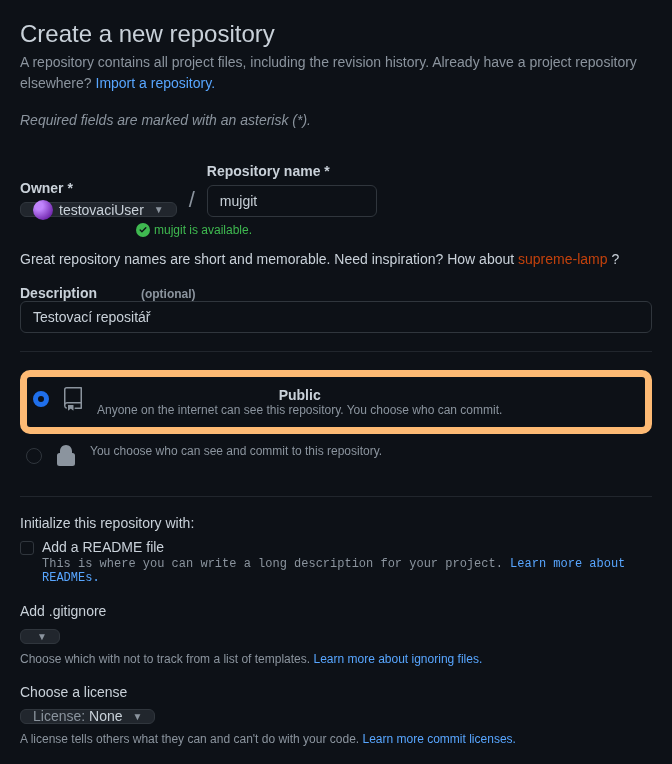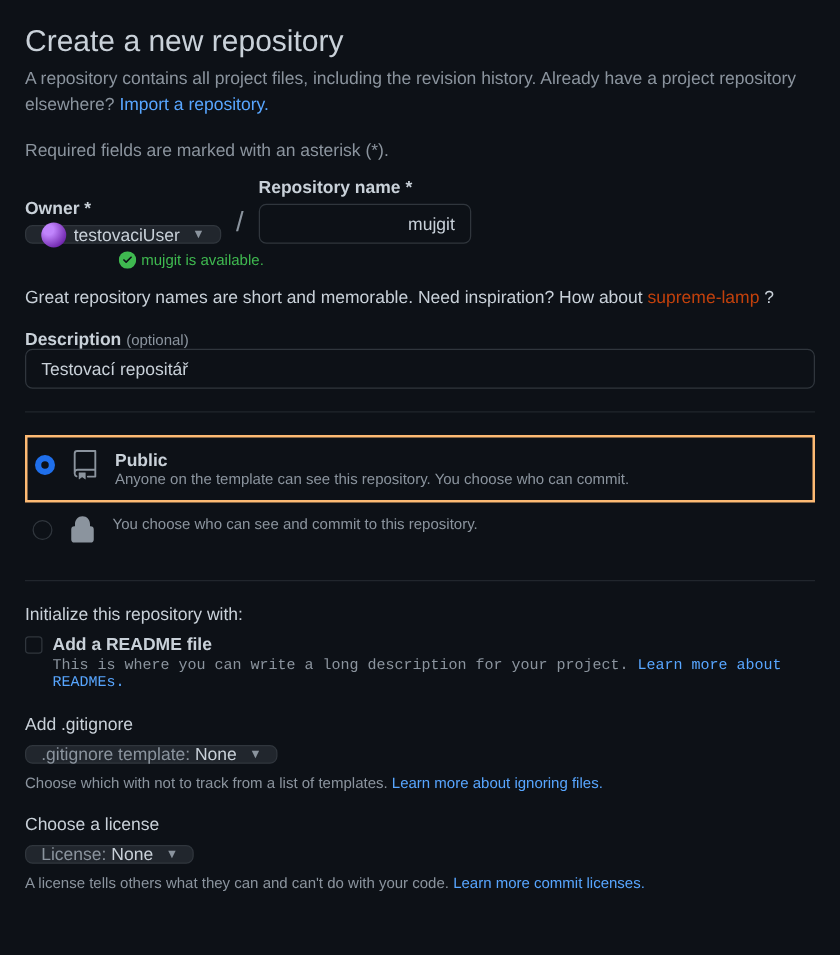--- a/index.html
+++ b/index.html
@@ -7,27 +7,27 @@
     background: #0d1117;
     color: #c9d1d9;
     font-family: -apple-system, BlinkMacSystemFont, "Segoe UI", Helvetica, Arial, sans-serif;
     font-size: 14px;
     width: 672px;
     padding: 20px 20px 20px 20px;
   }
   h1 { font-size: 24px; font-weight: 400; color: #c9d1d9; margin-bottom: 4px; }
   .subtext { color: #8b949e; font-size: 14px; line-height: 1.5; }
   .link { color: #58a6ff; cursor: pointer; }
-  .italic { margin-top: 16px; margin-bottom: 10px; }
+  .italic { font-style: italic; margin-top: 16px; margin-bottom: 32px; }
   hr { border: none; border-top: 1px solid #21262d; margin: 18px 0; }
 
   .row { display: flex; align-items: flex-end; gap: 10px; }
   .col { display: flex; flex-direction: column; }
   label.field-label { font-weight: 600; color: #c9d1d9; margin-bottom: 6px; font-size: 14px; }
-  .optional { color: #8b949e; font-weight: 400; font-size: 12px; }
+  .optional { color: #8b949e; font-weight: 700; font-size: 12px; margin-left: 40px; }
 
   .btn-select {
     background: #21262d;
     border: 1px solid #30363d;
     color: #c9d1d9;
     border-radius: 6px;
     padding: 5px 12px;
     font-size: 14px;
     display: inline-flex;
     align-items: center;
@@ -46,49 +46,49 @@
   input[type=text] {
     background: #0d1117;
     border: 1px solid #30363d;
     color: #c9d1d9;
     border-radius: 6px;
     padding: 5px 12px;
     font-size: 14px;
     height: 32px;
     outline: none;
   }
-  .repo-name-input { width: 170px; text-align: right; }
+  .repo-name-input { width: 170px; }
   .desc-input { width: 100%; }
 
-  .avail { display: flex; align-items: flex-end; gap: 4px; color: #3fb950; font-size: 12px; margin-top: 6px; margin-left: 75px; }
+  .avail { display: flex; align-items: flex-end; gap: 4px; color: #3fb950; font-size: 12px; margin-top: 6px; margin-left: 116px; }
   .avail-icon { width: 14px; height: 14px; fill: #3fb950; }
 
   .inspiration { margin-top: 14px; color: #c9d1d9; }
   .suggest { color: #c2410c; cursor: pointer; }
 
   .visibility { display: flex; align-items: flex-start; gap: 12px; padding: 10px 6px; }
   .radio {
     width: 16px; height: 16px; border: 1px solid #30363d; border-radius: 50%;
     margin-top: 4px; cursor: pointer; flex-shrink: 0;
     display: flex; align-items: center; justify-content: center;
   }
   .radio.checked { border: 5px solid #1f6feb; }
   .vis-icon { width: 24px; height: 24px; fill: #8b949e; flex-shrink: 0; margin-top: 0; }
   .vis-text .title { font-weight: 600; color: #c9d1d9; }
   .vis-text .desc { color: #8b949e; font-size: 12px; }
 
-  .highlight-box { border: 2px solid #fdba74; border-radius: 0; }
+  .highlight-box { border: 7px solid #fdba74; border-radius: 10px; text-align: center; }
 
   .section-title { font-weight: 400; color: #c9d1d9; margin-bottom: 8px; }
   .checkbox-row { display: flex; align-items: flex-start; gap: 8px; }
   .checkbox {
     width: 14px; height: 14px; border: 1px solid #30363d; border-radius: 3px;
     background: #0d1117; cursor: pointer; margin-top: 2px; flex-shrink: 0;
   }
-  .check-label { font-weight: 700; color: #c9d1d9; }
+  .check-label { font-weight: 400; color: #c9d1d9; }
   .check-desc { color: #8b949e; font-size: 12px; margin-left: 22px; margin-top: 2px; font-family: Liberation Mono, monospace; }
 
   .block { margin-top: 18px; }
   .help { color: #8b949e; font-size: 12px; margin-top: 8px; }
 </style>
 </head>
 <body>
 
 <h1>Create a new repository</h1>
 <p class="subtext">
@@ -134,21 +134,21 @@
 <hr>
 
 <div class="visibility highlight-box">
   <span class="radio checked"></span>
   <svg class="vis-icon" viewBox="0 0 24 24">
       <path d="M3 2.75A2.75 2.75 0 015.75 0h14.5a.75.75 0 01.75.75v20.5a.75.75 0 01-.75.75h-6a.75.75 0 010-1.5h5.25v-4H6A1.5 1.5 0 004.5 18v.75c0 .716.43 1.334 1.05 1.605a.75.75 0 01-.6 1.374A3.25 3.25 0 013 18.75v-16zM19.5 1.5H5.75c-.69 0-1.25.56-1.25 1.25v12.651A2.989 2.989 0 016 15h13.5V1.5z"></path>
       <path d="M7 18.25a.25.25 0 01.25-.25h5a.25.25 0 01.25.25v5.01a.25.25 0 01-.397.201l-2.206-1.604a.25.25 0 00-.294 0L7.397 23.46a.25.25 0 01-.397-.2v-5.01z"></path>
     </svg>
   <div class="vis-text">
     <div class="title">Public</div>
-    <div class="desc">Anyone on the template can see this repository. You choose who can commit.</div>
+    <div class="desc">Anyone on the internet can see this repository. You choose who can commit.</div>
   </div>
 </div>
 
 <div class="visibility">
   <span class="radio"></span>
   <svg class="vis-icon" viewBox="0 0 24 24">
       <path d="M6 9V7.25C6 3.845 8.503 1 12 1s6 2.845 6 6.25V9h.5a2.5 2.5 0 012.5 2.5v8a2.5 2.5 0 01-2.5 2.5h-13A2.5 2.5 0 013 19.5v-8A2.5 2.5 0 015.5 9H6zm1.5-1.75C7.5 4.58 9.422 2.5 12 2.5c2.578 0 4.5 2.08 4.5 4.75V9h-9V7.25zm-3 4.25a1 1 0 011-1h13a1 1 0 011 1v8a1 1 0 01-1 1h-13a1 1 0 01-1-1v-8z"></path>
     </svg>
   <div class="vis-text">
     <div class="desc">You choose who can see and commit to this repository.</div>
@@ -162,21 +162,20 @@
   <span class="checkbox"></span>
   <span class="check-label">Add a README file</span>
 </div>
 <div class="check-desc">
   <span>This is where you can write a long description for your project. </span><span class="link">Learn more about READMEs.</span>
 </div>
 
 <div class="block">
   <div class="section-title">Add .gitignore</div>
   <button class="btn-select">
-    <span><span style="color:#8b949e">.gitignore template:</span><span> None</span></span>
     <span class="caret">▼</span>
   </button>
   <div class="help">
     <span>Choose which with not to track from a list of templates. </span><span class="link">Learn more about ignoring files.</span>
   </div>
 </div>
 
 <div class="block">
   <div class="section-title">Choose a license</div>
   <button class="btn-select">

